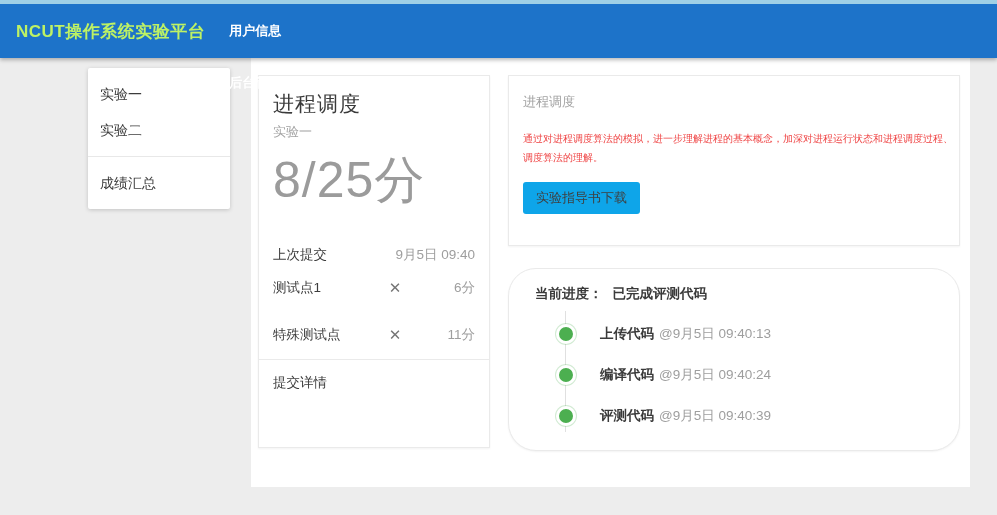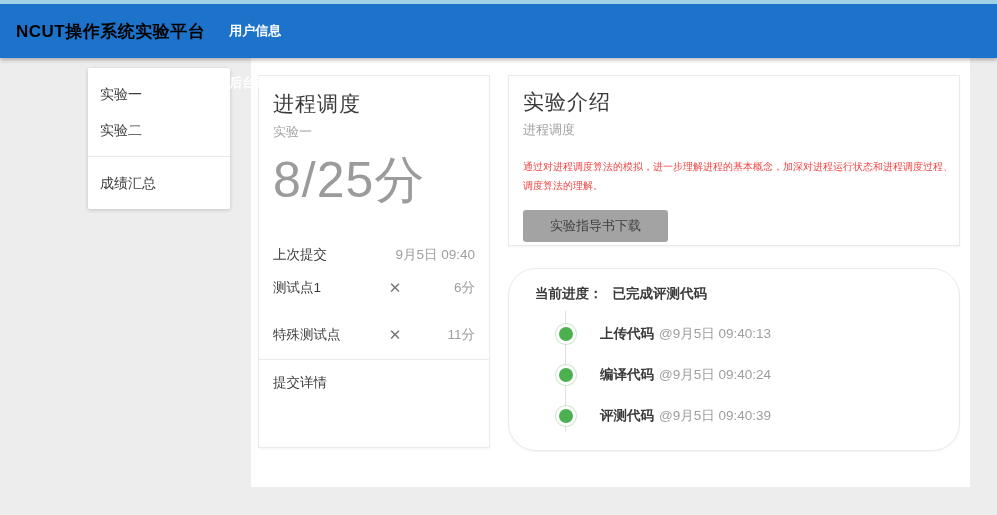--- a/index.html
+++ b/index.html
@@ -9,21 +9,21 @@
     font-family:"Liberation Sans","DejaVu Sans",sans-serif;
     -webkit-font-smoothing:antialiased;
   }
   
   .appbar{
     position:absolute;top:0;left:0;width:997px;height:58px;box-sizing:border-box;
     background:#1d73c9;border-top:4px solid #9fd0e6;
     display:flex;align-items:center;padding:0 16px;
     box-shadow:0 2px 4px rgba(0,0,0,.28);z-index:10;
   }
-  .brand{color:#000000;font-size:17px;font-weight:bold;letter-spacing:.5px;white-space:nowrap;}
+  .brand{color:#bef264;font-size:17px;font-weight:bold;letter-spacing:.5px;white-space:nowrap;}
   .nav{display:flex;margin-left:24px;gap:34px;flex-direction:column;}
   .nav-item{color:#fff;font-size:13px;font-weight:bold;text-decoration:none;cursor:pointer;white-space:nowrap;}
   
   .main-panel{position:absolute;left:251px;top:58px;width:719px;height:429px;background:#ffffff;}
   
   .sidebar{
     position:absolute;left:88px;top:68px;width:142px;box-sizing:border-box;
     background:#fff;border-radius:2px;box-shadow:0 1px 4px rgba(0,0,0,.18);
     padding:8px 0;z-index:5;
   }
@@ -45,21 +45,21 @@
   .trow{display:flex;align-items:center;height:47px;padding:0 14px;}
   .t-label{width:92px;font-size:13.5px;color:#3c3c3c;white-space:nowrap;}
   .t-mark{flex:1;text-align:center;font-size:15px;color:#757575;}
   .t-score{width:50px;text-align:right;font-size:13.5px;color:#9e9e9e;}
   .sc-footer{border-top:1px solid #eaeaea;height:46px;display:flex;align-items:center;padding:0 14px;font-size:13.5px;color:#3c3c3c;cursor:pointer;margin-top:1px;}
   
   .ic-head{padding:12px 14px 0;}
   .ic-title{font-size:21px;color:#3a3a3a;letter-spacing:1px;}
   .ic-sub{font-size:13px;color:#a3a3a3;margin-top:5px;}
   .ic-desc{font-size:10px;color:#ef4444;line-height:1.85;margin:19px 14px 0;width:432px;}
-  .ic-btn{display:inline-block;margin:15px 14px 0;padding:7px 27px;background:#a3a3a3;border-radius:3px;font-size:13px;color:#3f3f3f;cursor:pointer;}
+  .ic-btn{display:inline-block;margin:15px 14px 0;padding:7px 13px;background:#0ea5e9;border-radius:3px;font-size:13px;color:#3f3f3f;cursor:pointer;}
   
   .pc-head{padding:16px 26px 0;font-size:13.5px;font-weight:bold;color:#3a3a3a;}
   .pc-status{margin-left:10px;}
   .timeline{position:relative;margin:10px 26px 0;}
   .tl-line{position:absolute;left:30px;top:-2px;bottom:4px;width:1px;background:#e0e0e0;}
   .step{display:flex;align-items:center;height:41px;position:relative;}
   .dot{
     width:14px;height:14px;border-radius:50%;background:#4caf50;
     border:3px solid #fff;margin-left:21px;flex:0 0 auto;
     box-shadow:0 0 0 1px rgba(76,175,80,.25);
@@ -110,21 +110,20 @@
         <span class="t-label">特殊测试点</span>
         <span class="t-mark">✕</span>
         <span class="t-score">11分</span>
       </div>
     </div>
   <div class="sc-footer">提交详情</div>
 </section>
 
 <section class="card intro-card">
   <div class="ic-head">
-    <div class="ic-title">实验介绍</div>
     <div class="ic-sub">进程调度</div>
   </div>
   <div class="ic-desc">通过对进程调度算法的模拟，进一步理解进程的基本概念，加深对进程运行状态和进程调度过程、调度算法的理解。</div>
   <div class="ic-btn">实验指导书下载</div>
 </section>
 
 <section class="card progress-card">
   <div class="pc-head">
     <span>当前进度：</span><span class="pc-status">已完成评测代码</span>
   </div>

